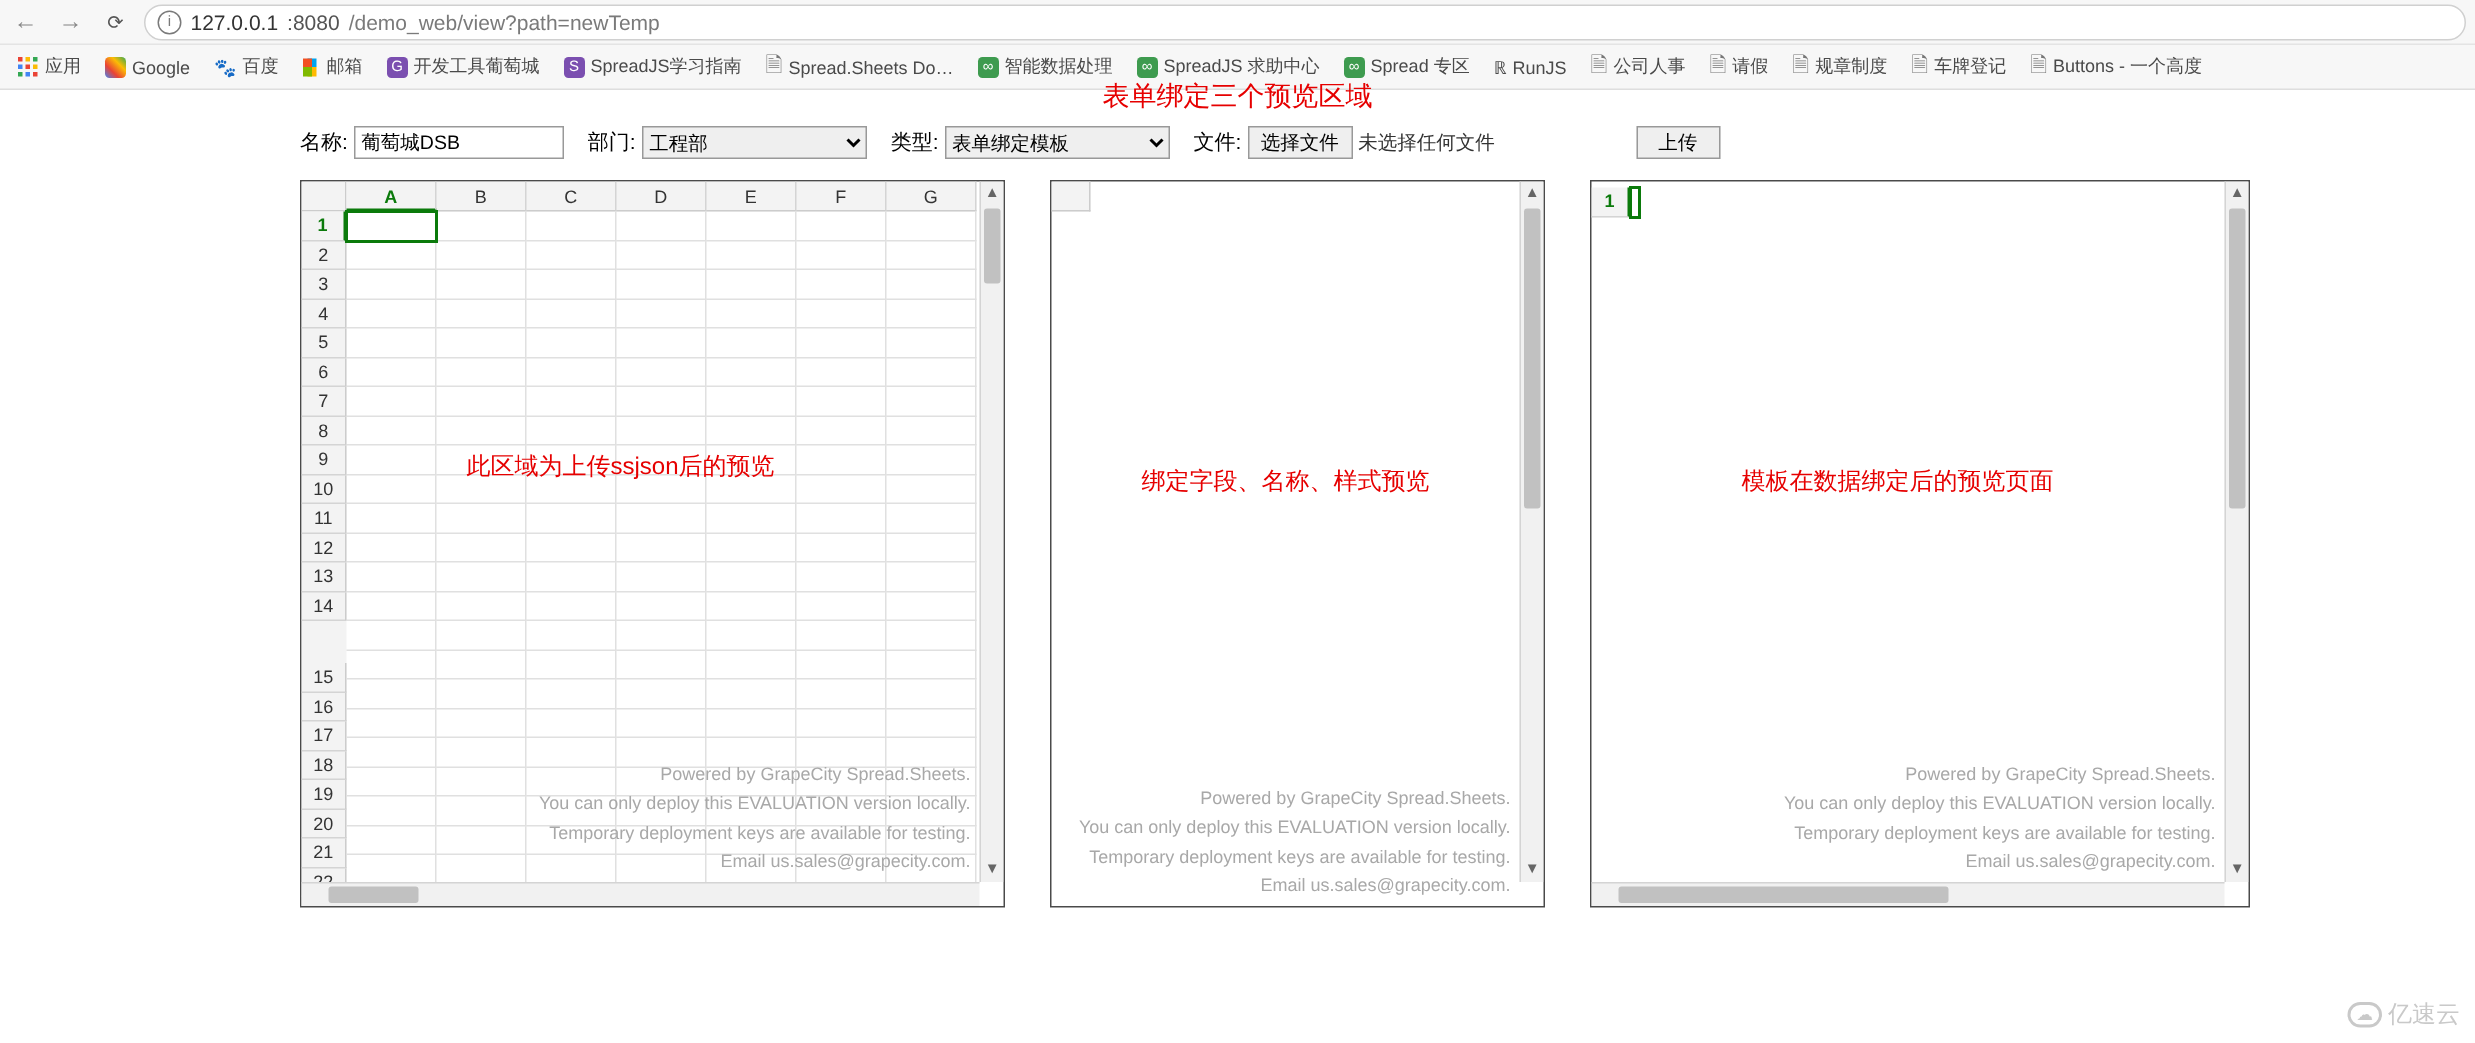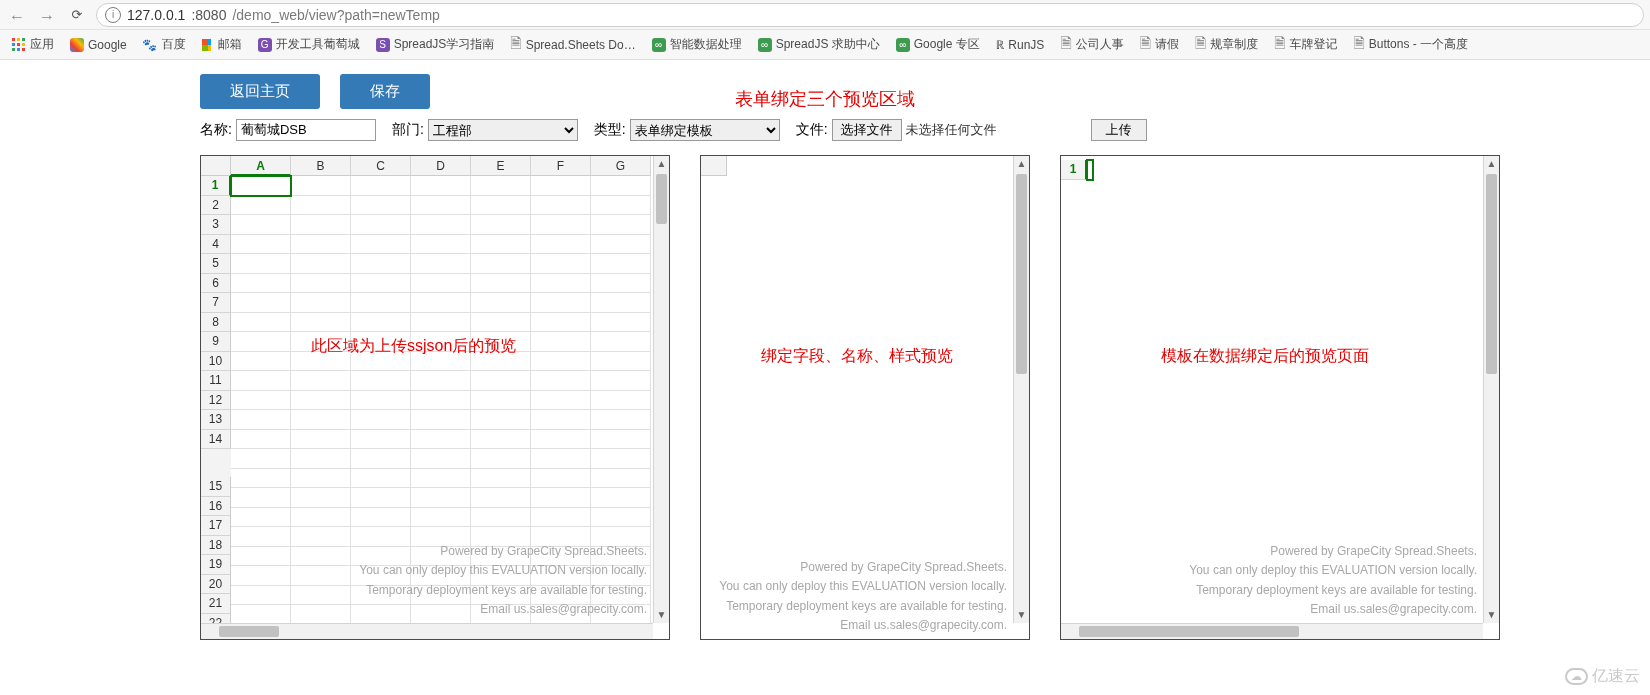--- a/index.html
+++ b/index.html
@@ -131,21 +131,21 @@
   <div class="bm">
       <span class="tool-icon green">∞</span>
       <span>智能数据处理</span>
     </div>
   <div class="bm">
       <span class="tool-icon green">∞</span>
       <span>SpreadJS 求助中心</span>
     </div>
   <div class="bm">
       <span class="tool-icon green">∞</span>
-      <span>Google 专区</span>
+      <span>Spread 专区</span>
     </div>
   <div class="bm">
       <span>ℝ</span>
       <span>RunJS</span>
     </div>
   <div class="bm">
       <span class="file">🗎</span>
       <span>公司人事</span>
     </div>
   <div class="bm">
@@ -160,24 +160,20 @@
       <span class="file">🗎</span>
       <span>车牌登记</span>
     </div>
   <div class="bm">
       <span class="file">🗎</span>
       <span>Buttons - 一个高度</span>
     </div>
 </div>
 
 <div class="page">
-  <div class="toolbar">
-    <button class="btn">返回主页</button>
-    <button class="btn">保存</button>
-  </div>
 
   <div class="formrow">
     <div class="red-title">表单绑定三个预览区域</div>
     <label>名称:</label>
     <input type="text" value="葡萄城DSB" style="">
     <span style="width:8px"></span>
     <label>部门:</label>
     <select><option>工程部</option></select>
     <span style="width:8px"></span>
     <label>类型:</label>

